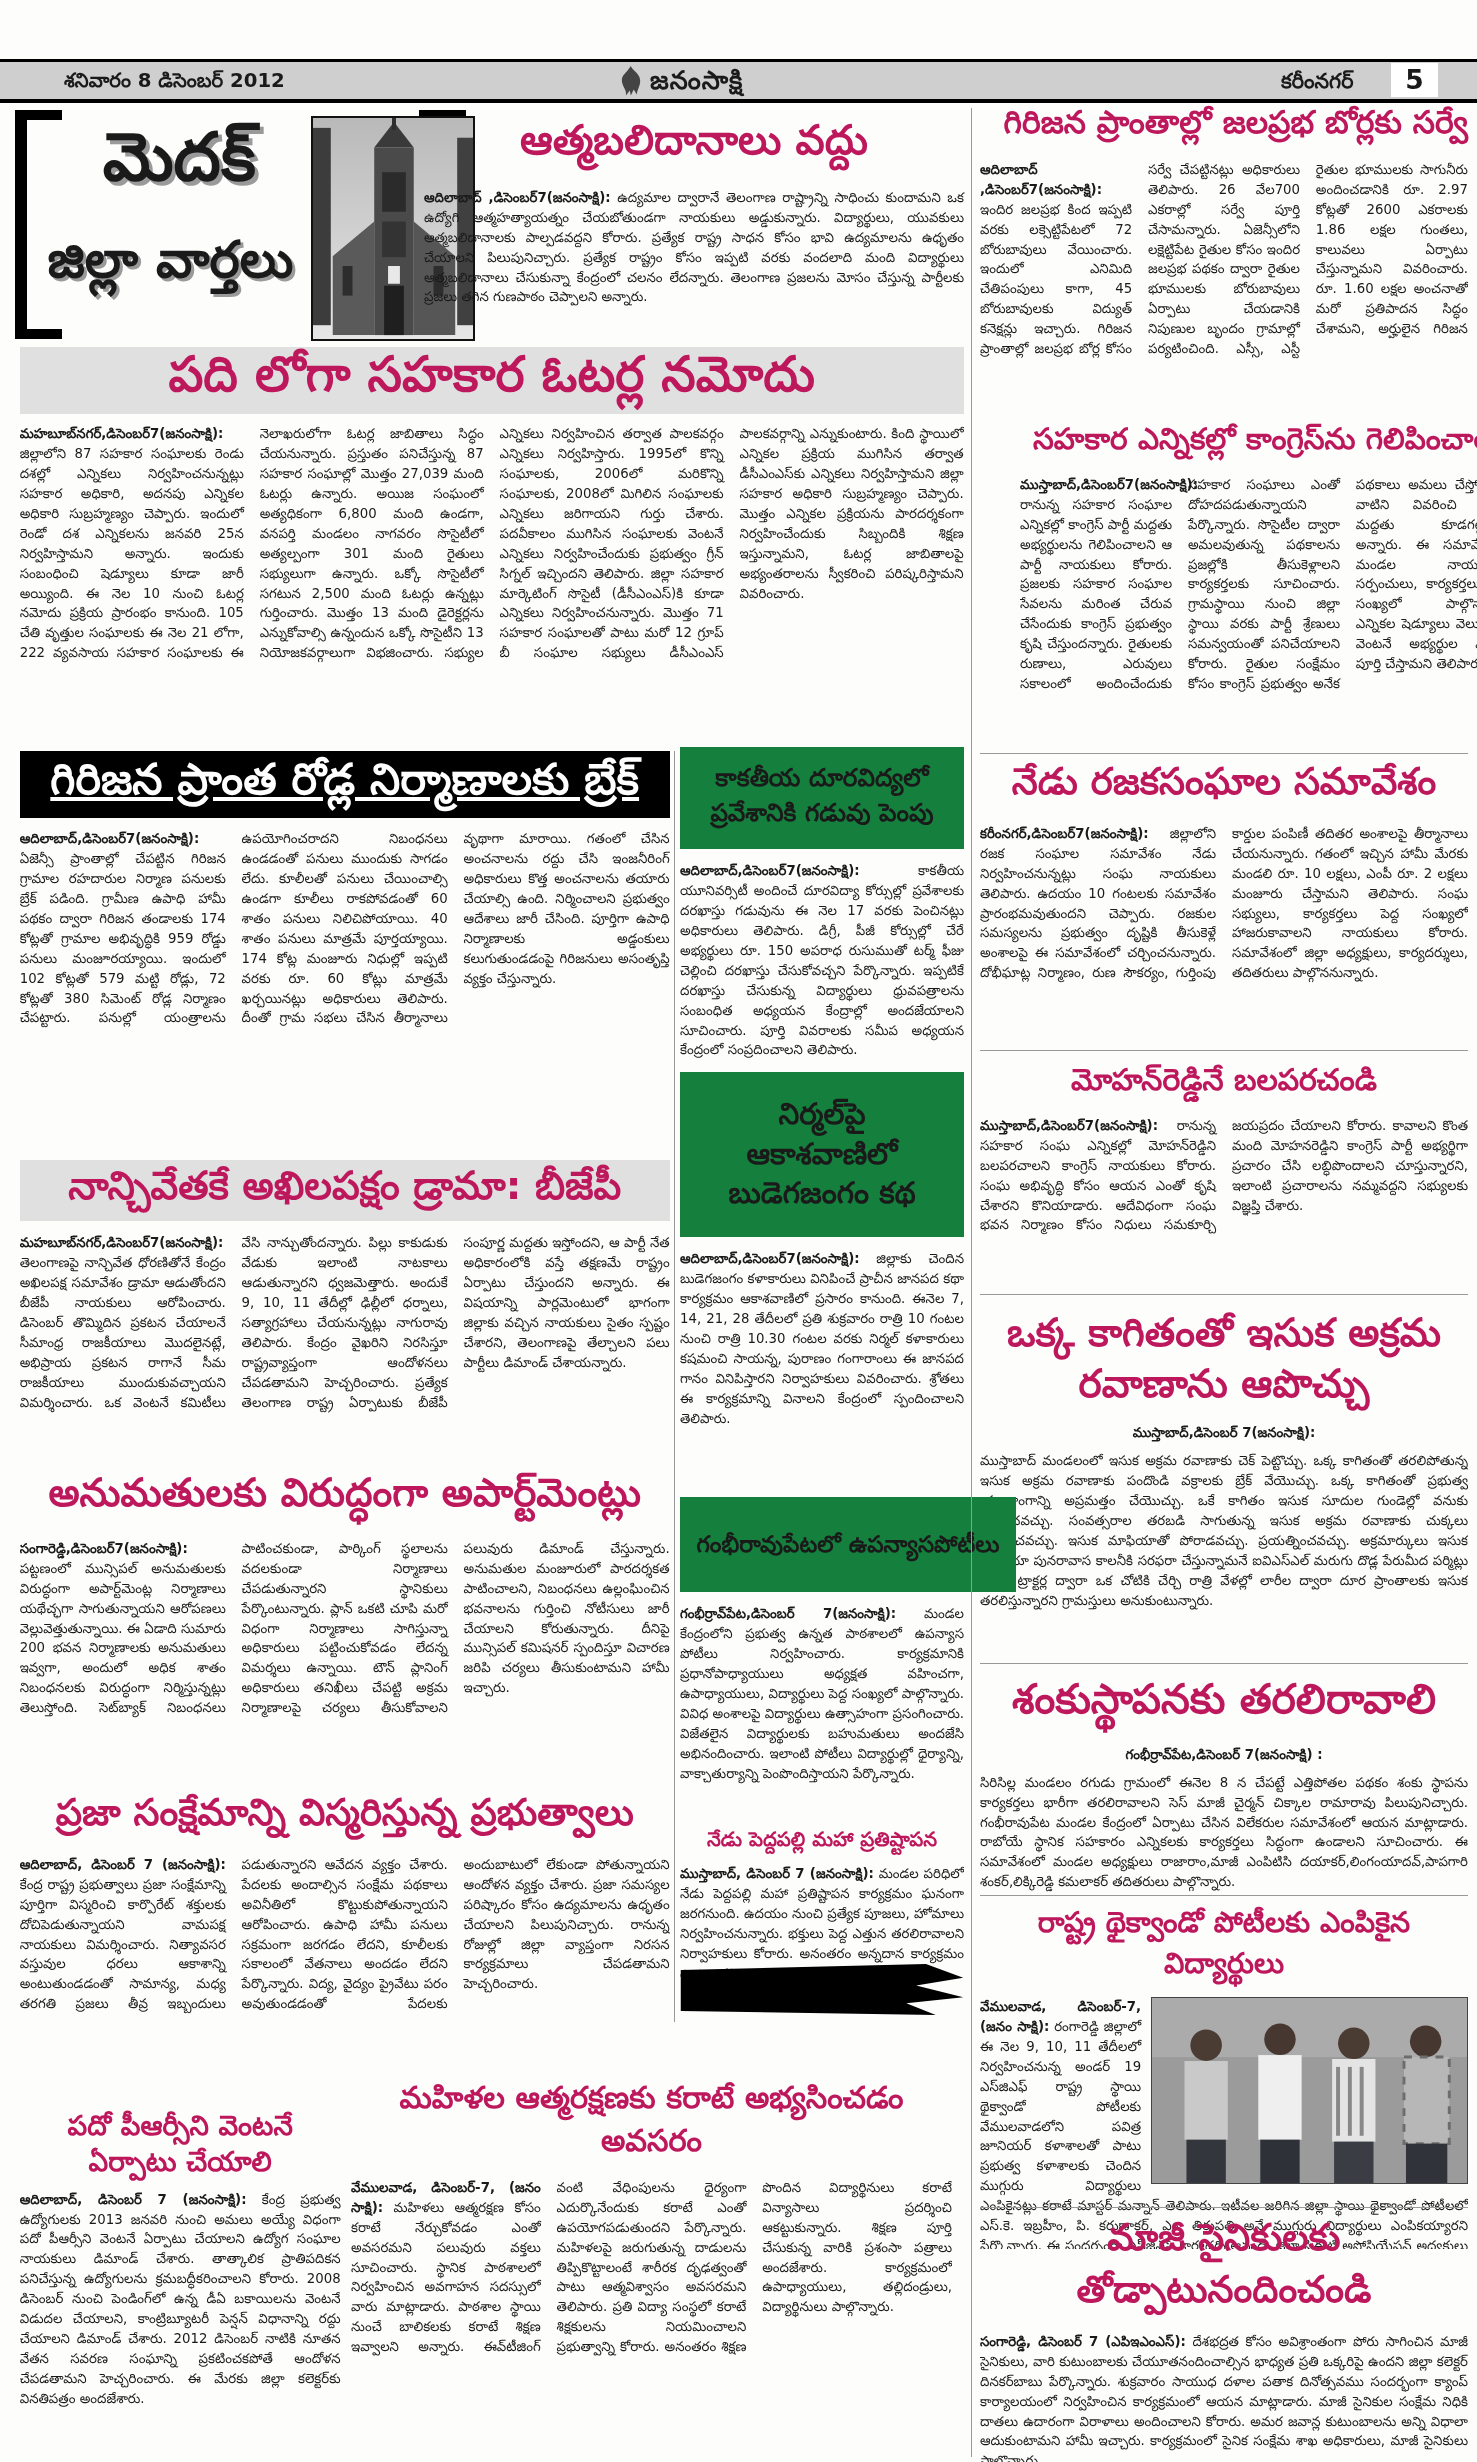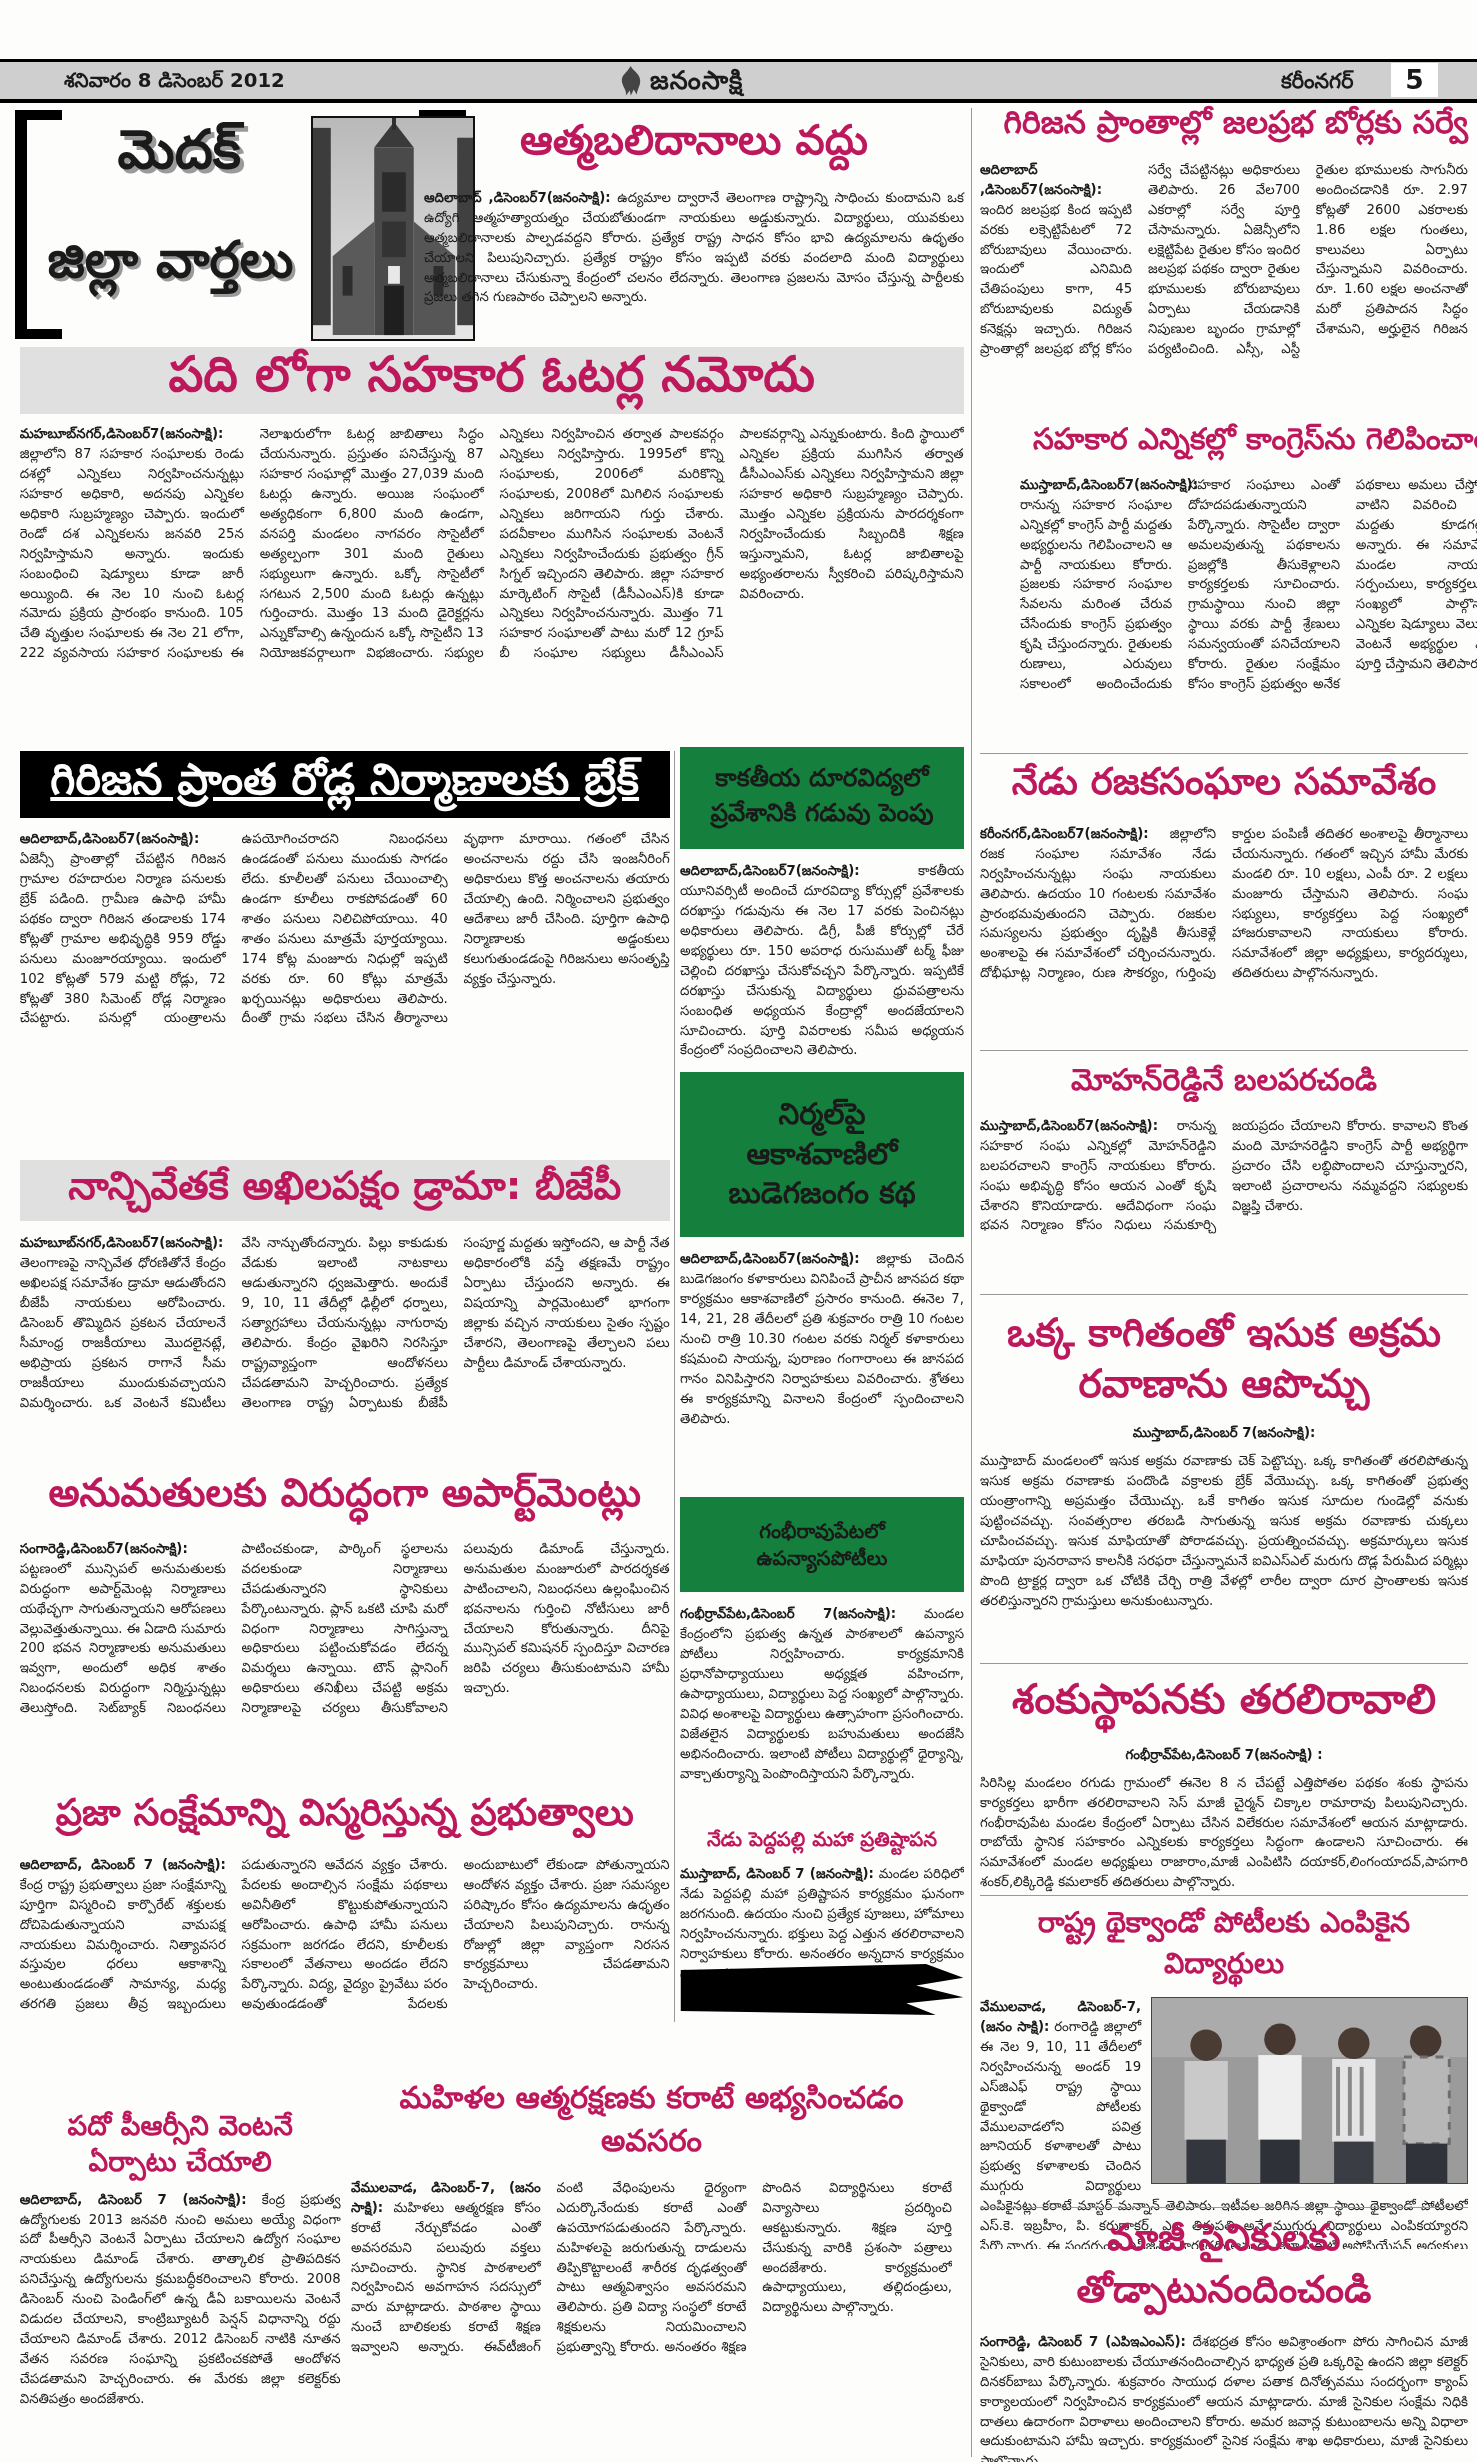--- a/index.html
+++ b/index.html
@@ -10,21 +10,21 @@
   .hdr-strip{position:absolute;left:0;top:62px;width:1478px;height:37px;background:#cfcfcf;}
   .hdr-date{position:absolute;left:64px;top:69px;font-size:19.7px;font-weight:bold;}
   .hdr-logo{position:absolute;left:650px;top:65px;font-size:25.6px;font-weight:bold;letter-spacing:1px;}
   .hdr-flame{position:absolute;left:616px;top:65px;width:29.6px;height:31.5px;}
   .hdr-edition{position:absolute;left:1281px;top:69px;font-size:20.7px;font-weight:bold;}
   .hdr-pagenum{position:absolute;left:1391px;top:63px;width:47px;height:34px;background:#fff;
                text-align:center;font-size:26.6px;font-weight:bold;line-height:34px;}
   
   .masthead{position:absolute;left:14.8px;top:110px;width:451px;height:231px;}
   .bracket{position:absolute;background:#000;}
-  .mast-t1{position:absolute;left:39px;top:7.9px;width:251px;text-align:center;font-size:54px;
+  .mast-t1{position:absolute;left:39px;top:7.9px;width:251px;text-align:center;font-size:67px;
            font-weight:bold;text-shadow:3.9px 3.9px 0 #9a9a9a;}
   .mast-t2{position:absolute;left:17.7px;top:120px;width:276px;text-align:center;font-size:51px;
            font-weight:bold;text-shadow:3px 3px 0 #9a9a9a;}
   .mast-photo{position:absolute;left:296px;top:5.9px;width:160px;height:221px;border:2px solid #111;}
   
   .art{position:absolute;}
   .hl{margin:0;font-weight:bold;color:#be185d;text-align:center;}
   .band-gray{background:#e0e0e0;display:flex;align-items:center;justify-content:center;}
   .band-black{background:#000;color:#fff;display:flex;align-items:center;justify-content:center;}
   .band-black .hl{color:#fff;text-decoration:underline;}
@@ -251,21 +251,21 @@
   <div class="art" style="left:19.7px;top:1470px;width:650px;">
     <h2 class="hl" style="font-size:39px;">అనుమతులకు విరుద్ధంగా అపార్ట్‌మెంట్లు</h2>
     <div class="body cols3" style="margin-top:13.8px;height:223px;overflow:hidden;">
       <p class="body">
         <b class="dl">సంగారెడ్డి,డిసెంబర్7(జనంసాక్షి):</b>
         <span>పట్టణంలో మున్సిపల్ అనుమతులకు విరుద్ధంగా అపార్ట్‌మెంట్ల నిర్మాణాలు యథేచ్ఛగా సాగుతున్నాయని ఆరోపణలు వెల్లువెత్తుతున్నాయి. ఈ ఏడాది సుమారు 200 భవన నిర్మాణాలకు అనుమతులు ఇవ్వగా, అందులో అధిక శాతం నిబంధనలకు విరుద్ధంగా నిర్మిస్తున్నట్లు తెలుస్తోంది. సెట్‌బ్యాక్ నిబంధనలు పాటించకుండా, పార్కింగ్ స్థలాలను వదలకుండా నిర్మాణాలు చేపడుతున్నారని స్థానికులు పేర్కొంటున్నారు. ప్లాన్ ఒకటి చూపి మరో విధంగా నిర్మాణాలు సాగిస్తున్నా అధికారులు పట్టించుకోవడం లేదన్న విమర్శలు ఉన్నాయి. టౌన్ ప్లానింగ్ అధికారులు తనిఖీలు చేపట్టి అక్రమ నిర్మాణాలపై చర్యలు తీసుకోవాలని పలువురు డిమాండ్ చేస్తున్నారు. అనుమతుల మంజూరులో పారదర్శకత పాటించాలని, నిబంధనలు ఉల్లంఘించిన భవనాలను గుర్తించి నోటీసులు జారీ చేయాలని కోరుతున్నారు. దీనిపై మున్సిపల్ కమిషనర్ స్పందిస్తూ విచారణ జరిపి చర్యలు తీసుకుంటామని హామీ ఇచ్చారు.</span>
       </p>
     </div>
   </div>
 
-  <div class="art graybox" style="left:680px;top:1497px;width:284px;height:95px;font-size:20px;line-height:1.35;padding:0 13.8px;box-sizing:border-box;">
+  <div class="art graybox" style="left:680px;top:1497px;width:336px;height:95px;font-size:23px;line-height:1.35;padding:0 13.8px;box-sizing:border-box;">
     <span>గంభీరావుపేటలో ఉపన్యాసపోటీలు</span>
   </div>
   <div class="art body" style="left:680px;top:1604px;width:284px;height:219px;overflow:hidden;">
     <p class="body">
       <b class="dl">గంభీర్రావ్‌పేట,డిసెంబర్ 7(జనంసాక్షి):</b>
       <span>మండల కేంద్రంలోని ప్రభుత్వ ఉన్నత పాఠశాలలో ఉపన్యాస పోటీలు నిర్వహించారు. కార్యక్రమానికి ప్రధానోపాధ్యాయులు అధ్యక్షత వహించగా, ఉపాధ్యాయులు, విద్యార్థులు పెద్ద సంఖ్యలో పాల్గొన్నారు. వివిధ అంశాలపై విద్యార్థులు ఉత్సాహంగా ప్రసంగించారు. విజేతలైన విద్యార్థులకు బహుమతులు అందజేసి అభినందించారు. ఇలాంటి పోటీలు విద్యార్థుల్లో ధైర్యాన్ని, వాక్చాతుర్యాన్ని పెంపొందిస్తాయని పేర్కొన్నారు.</span>
     </p>
   </div>
 
   <div class="art" style="left:680px;top:1828px;width:284px;">

